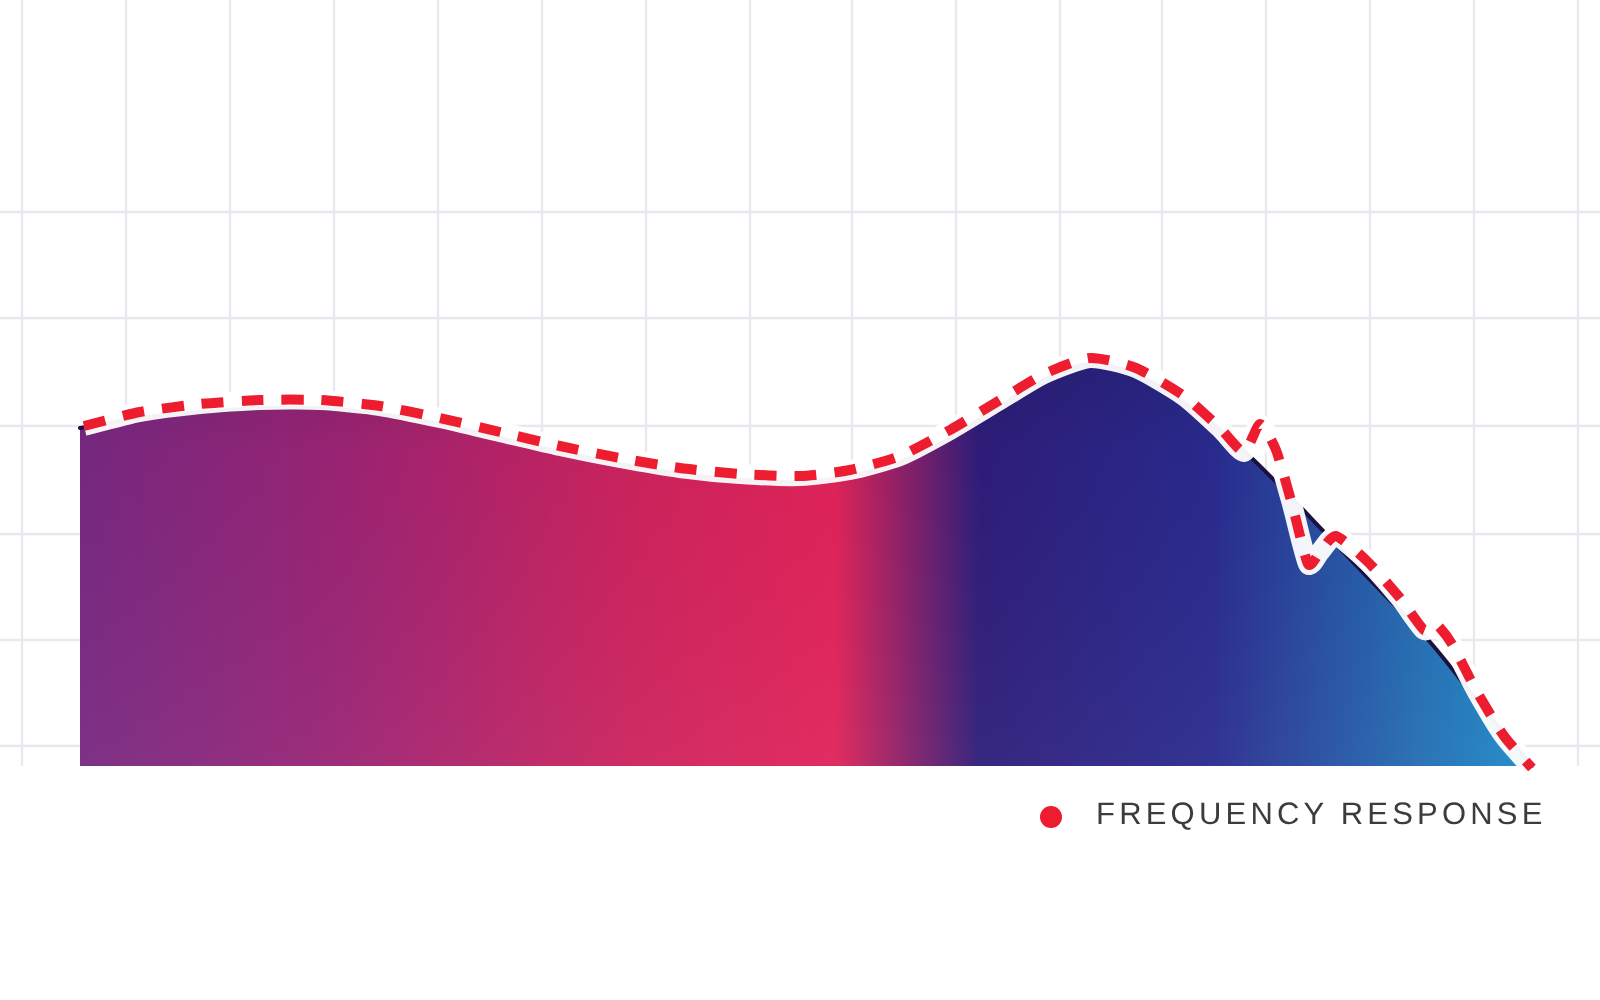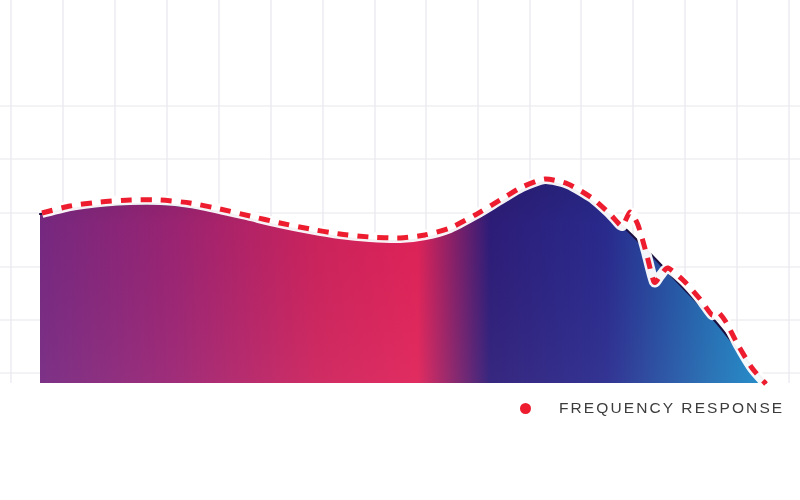--- a/index.html
+++ b/index.html
@@ -25,21 +25,21 @@
     width: 800px;
     height: 500px;
     display: block;
   }
   #legend {
     position: absolute;
     left: 520px;
     top: 398px;
     display: flex;
     align-items: center;
-    gap: 28px;
+    gap: 17px;
     height: 20px;
   }
   #legend-marker {
     width: 11px;
     height: 11px;
     border-radius: 50%;
     background: #ED1C2E;
     flex: 0 0 auto;
   }
   #legend-label {

